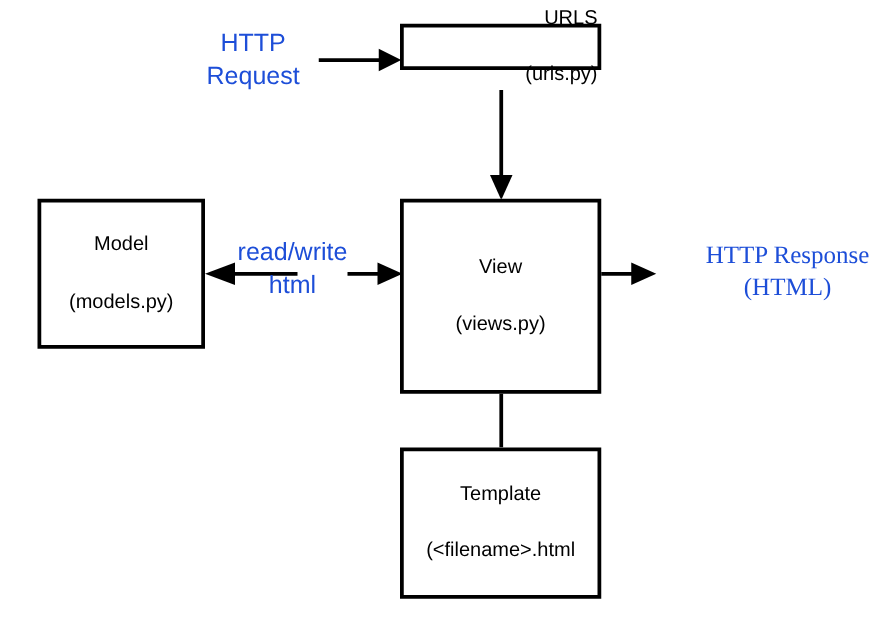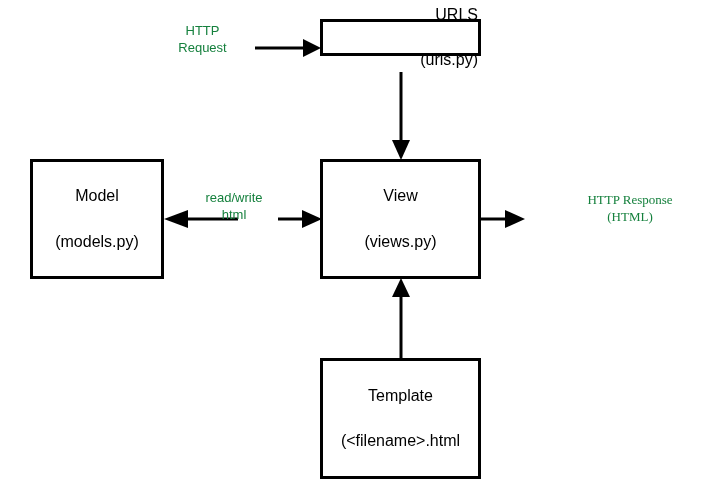--- a/index.html
+++ b/index.html
@@ -33,39 +33,39 @@
     font-size: 16px;
     color: #000000;
     z-index: 3;
   }
   .node .line1 { display: block; white-space: nowrap; }
   .node .line2 { display: block; white-space: nowrap; margin-top: 25px; }
 
   .free-label {
     position: absolute;
     text-align: center;
-    font-size: 13px;
+    font-size: 20px;
     line-height: 1.28;
-    color: #15803d;
+    color: #1d4ed8;
     background: transparent;
     z-index: 4;
   }
   .free-label .line1 { display: block; white-space: nowrap; }
   .free-label .line2 { display: block; white-space: nowrap; }
 
   .edge {
     position: absolute;
     z-index: 2;
   }
   .edge svg { display: block; overflow: visible; }
 
   
   #node-urls     { left: 320px; top: 19px;  width: 161px; height: 37px; align-items: flex-end; }
   #node-model    { left: 30px;  top: 159px; width: 134px; height: 120px; }
-  #node-view     { left: 320px; top: 159px; width: 161px; height: 120px; }
+  #node-view     { left: 320px; top: 159px; width: 161px; height: 156px; }
   #node-template { left: 320px; top: 358px; width: 161px; height: 121px; }
 
   
   #label-http-request   { left: 150px; top: 23px;  width: 105px; }
   #label-forward        { left: 300px; top: 85px;  width: 200px; }
   #label-readwrite      { left: 186px; top: 190px; width: 96px; }
   #label-http-response  { left: 540px; top: 192px; width: 180px; font-family: Liberation Serif, serif; }
 </style>
 </head>
 <body>

